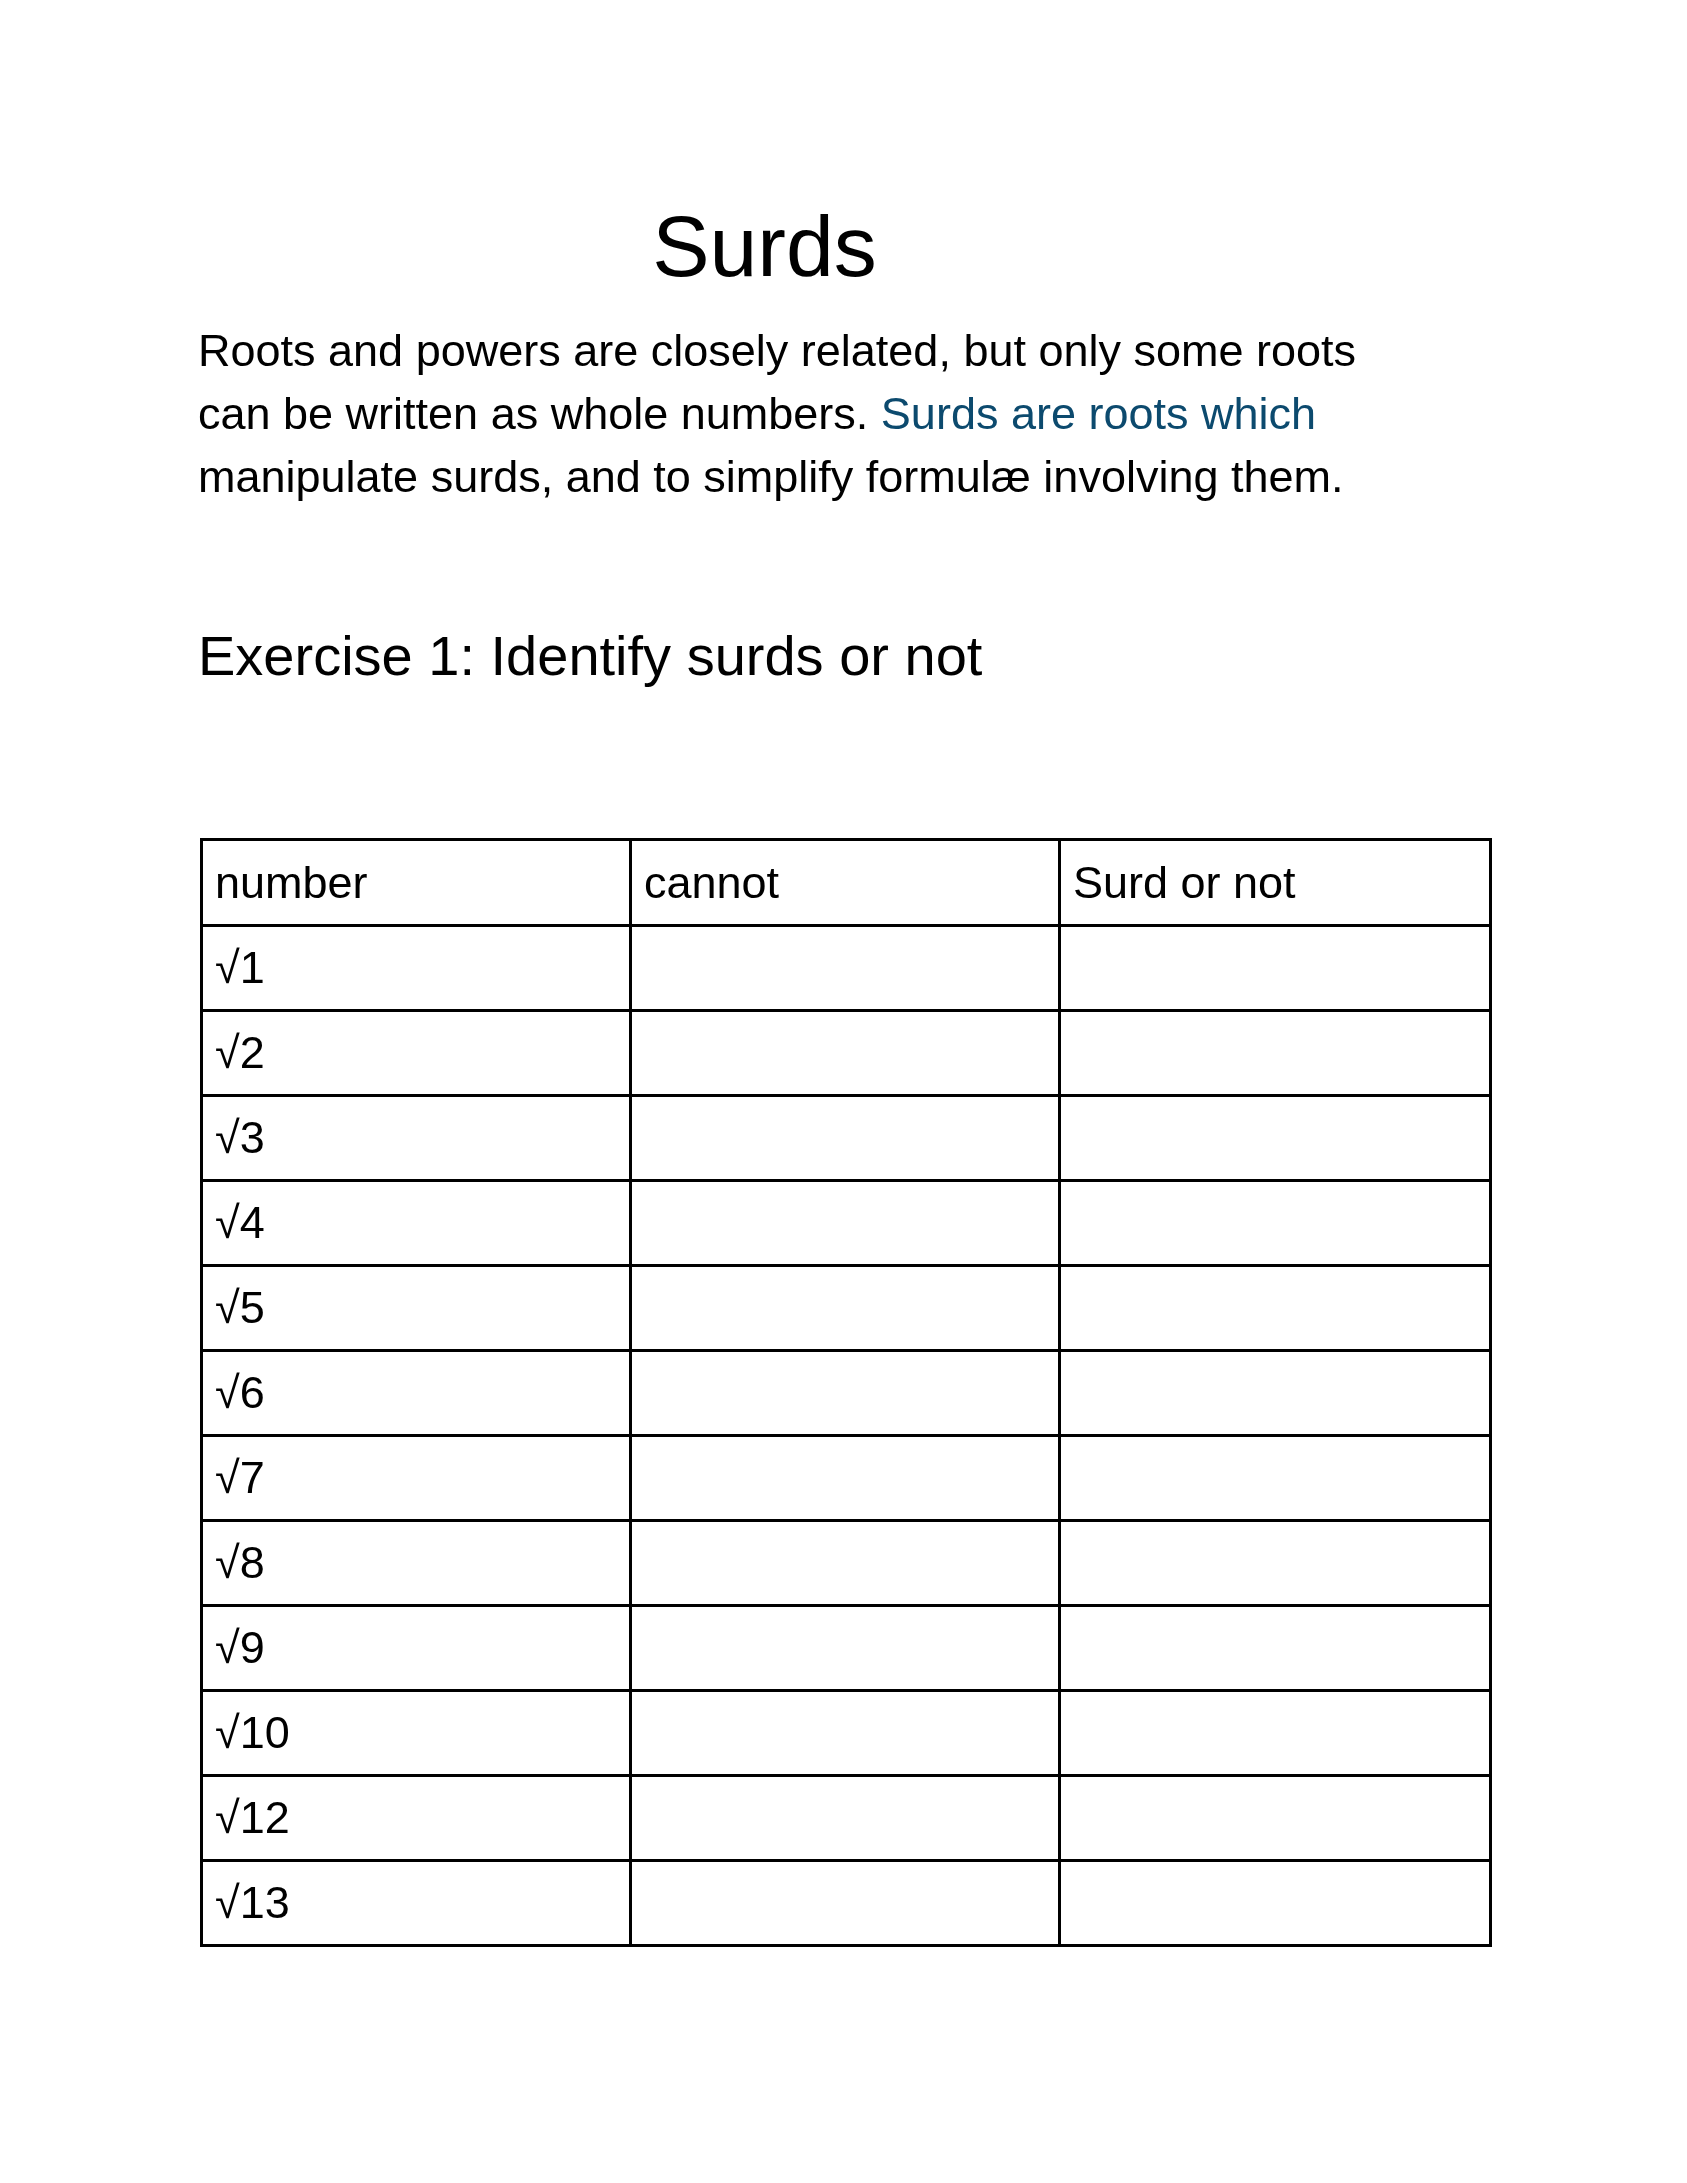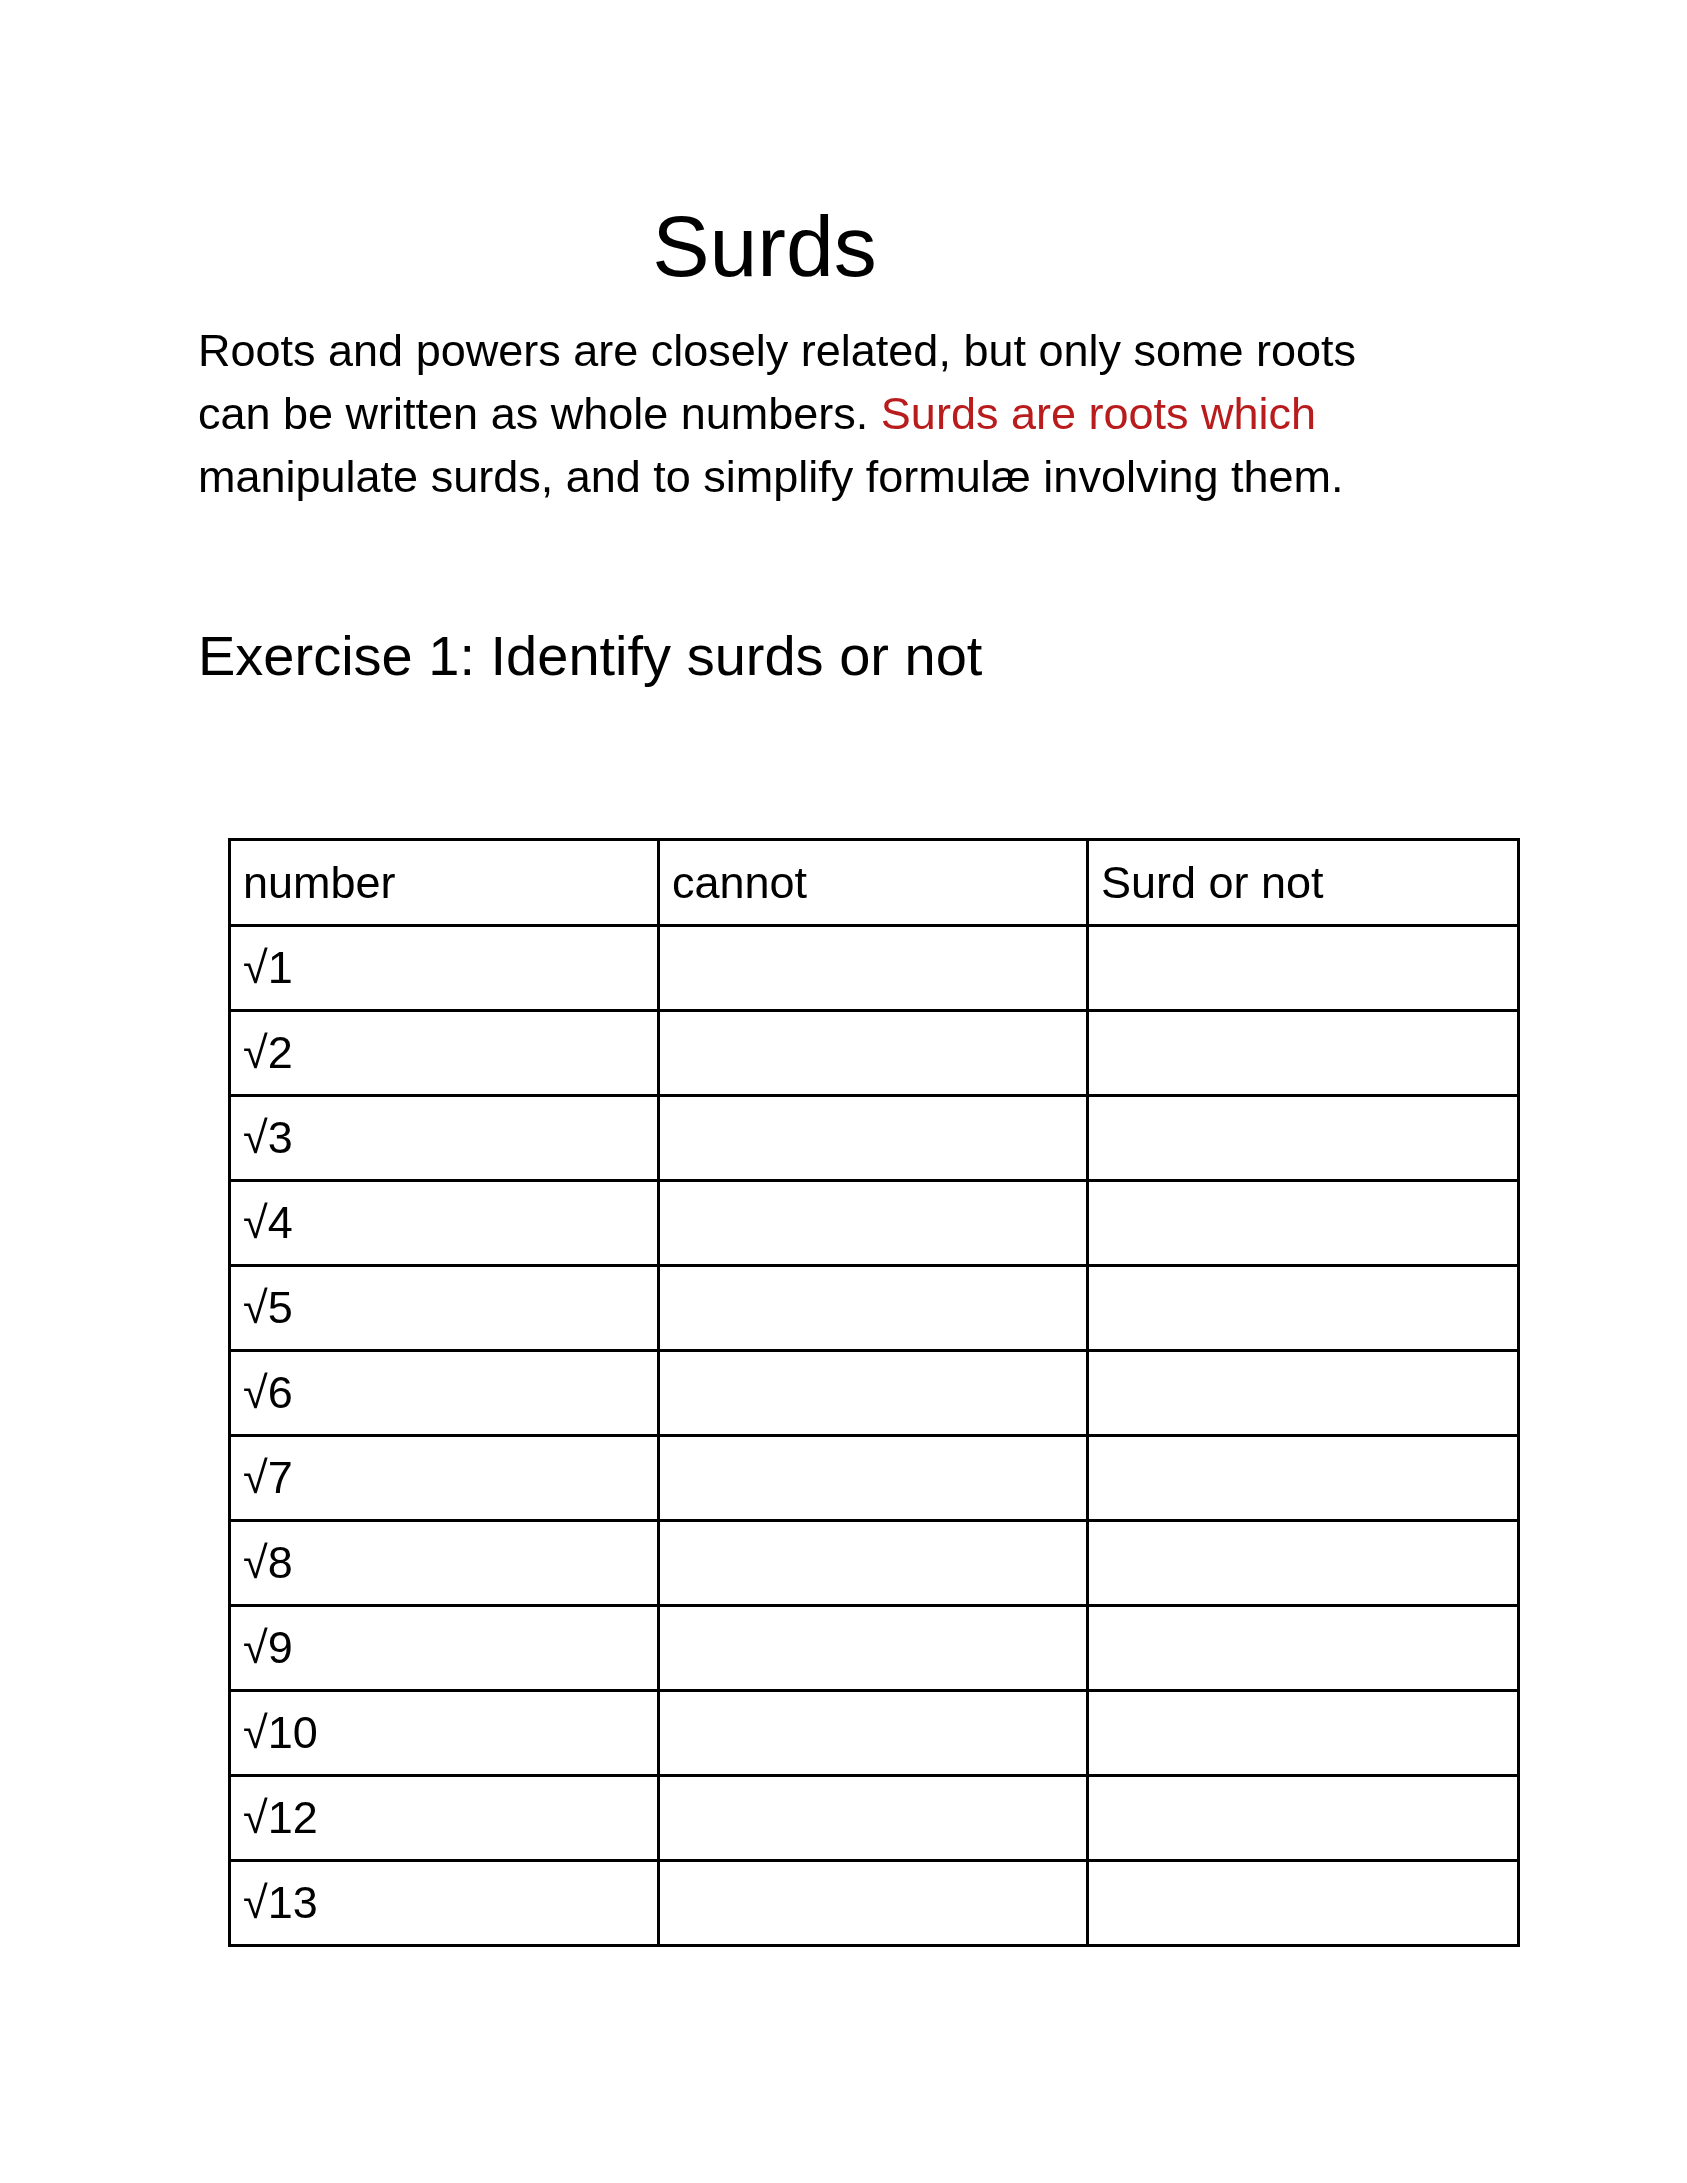--- a/index.html
+++ b/index.html
@@ -30,38 +30,37 @@
   .intro {
     position: absolute;
     top: 319px;
     left: 198px;
     width: 1217px;
     font-size: 45px;
     line-height: 63px;
     white-space: nowrap;
   }
   .intro .blue {
-    color: #b91c1c;
+    color: #0c4a6e;
   }
   .exercise-heading {
     position: absolute;
     top: 623px;
     left: 198px;
     font-size: 56px;
     font-weight: 400;
     line-height: 66px;
     margin: 0;
   }
   table.surds {
     position: absolute;
     top: 838px;
     left: 200px;
     border-collapse: collapse;
     table-layout: fixed;
-    margin-left: 28px;
   }
   table.surds th,
   table.surds td {
     border: 3.3px solid #000000;
     font-size: 45px;
     font-weight: 400;
     text-align: left;
     vertical-align: middle;
     padding: 0 0 0 12px;
     overflow: hidden;

